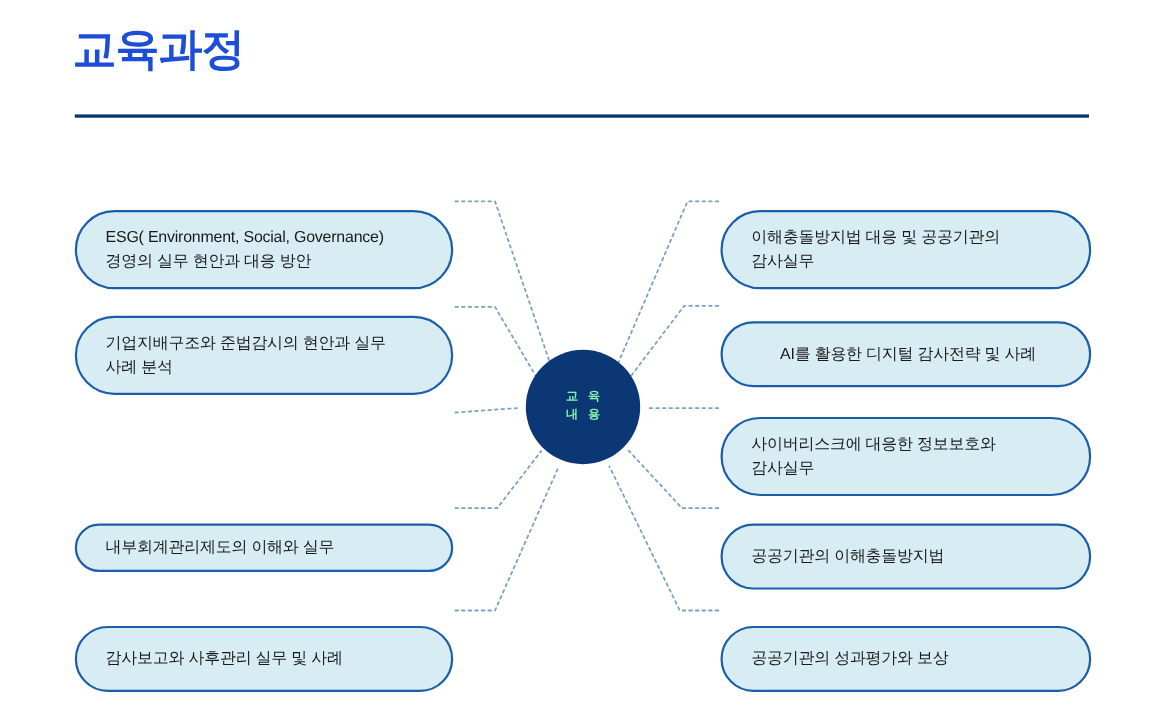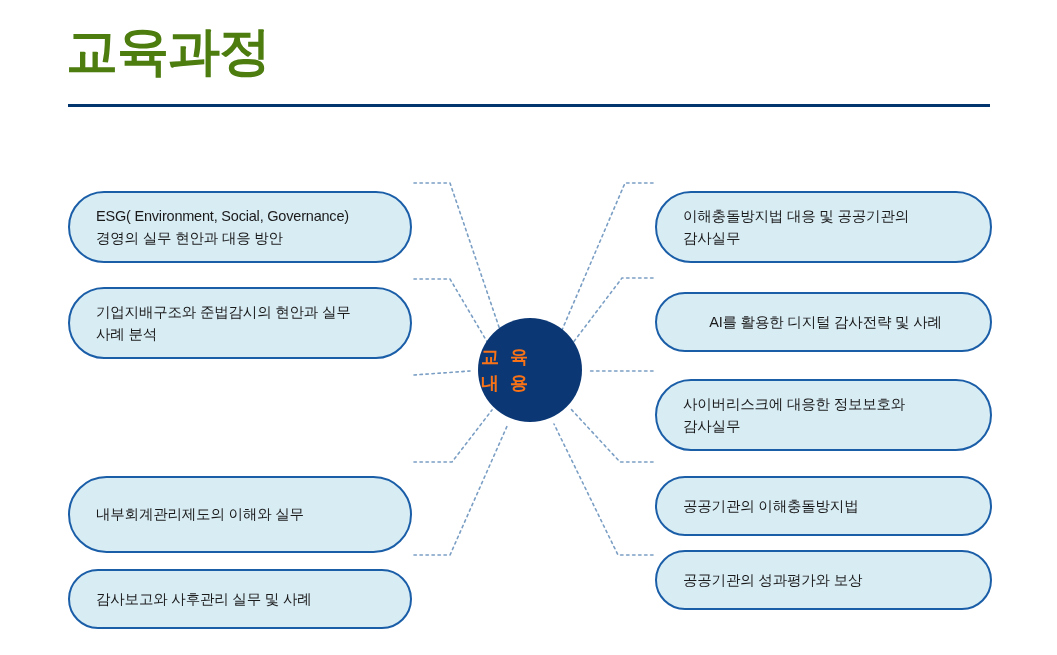--- a/index.html
+++ b/index.html
@@ -17,23 +17,23 @@
     height: 655px;
     background: #ffffff;
     overflow: hidden;
   }
 
   
   #page-title {
     position: absolute;
     left: 66px;
     top: 23px;
-    font-size: 52px;
+    font-size: 40px;
     font-weight: bold;
-    color: #4d7c0f;
+    color: #1d4ed8;
     letter-spacing: -1px;
     line-height: 1.1;
     white-space: nowrap;
   }
   #title-rule {
     position: absolute;
     left: 68px;
     top: 104px;
     width: 922px;
     height: 3px;
@@ -71,44 +71,44 @@
   .node .node-label {
     display: block;
     width: 100%;
     white-space: pre-line;
   }
 
   
   .row1 { top: 147px; height: 72px; }
   .row2 { top: 243px; height: 72px; }
   .row3 { top: 339px; height: 72px; }
-  .row4 { top: 432px; height: 77px; }
+  .row4 { top: 432px; height: 44px; }
   .row5 { top: 525px; height: 60px; }
 
   .node.right.row1 { top: 147px; height: 72px; }
   .node.right.row2 { top: 248px; height: 60px; text-align: center; }
   .node.right.row3 { top: 335px; height: 72px; }
   .node.right.row4 { top: 432px; height: 60px; }
-  .node.right.row5 { top: 506px; height: 60px; }
+  .node.right.row5 { top: 525px; height: 60px; }
 
   
   #center-hub {
     position: absolute;
     left: 478px;
     top: 318px;
     width: 104px;
     height: 104px;
     border-radius: 50%;
     background: #0b3875;
     display: flex;
     flex-direction: column;
-    align-items: flex-start;
+    align-items: center;
     justify-content: center;
-    color: #f97316;
-    font-size: 18px;
+    color: #86efac;
+    font-size: 11px;
     font-weight: bold;
     line-height: 1.45;
     letter-spacing: 3px;
     text-indent: 3px;
   }
   #center-hub .hub-line { display: block; }
 </style>
 </head>
 <body>
 

